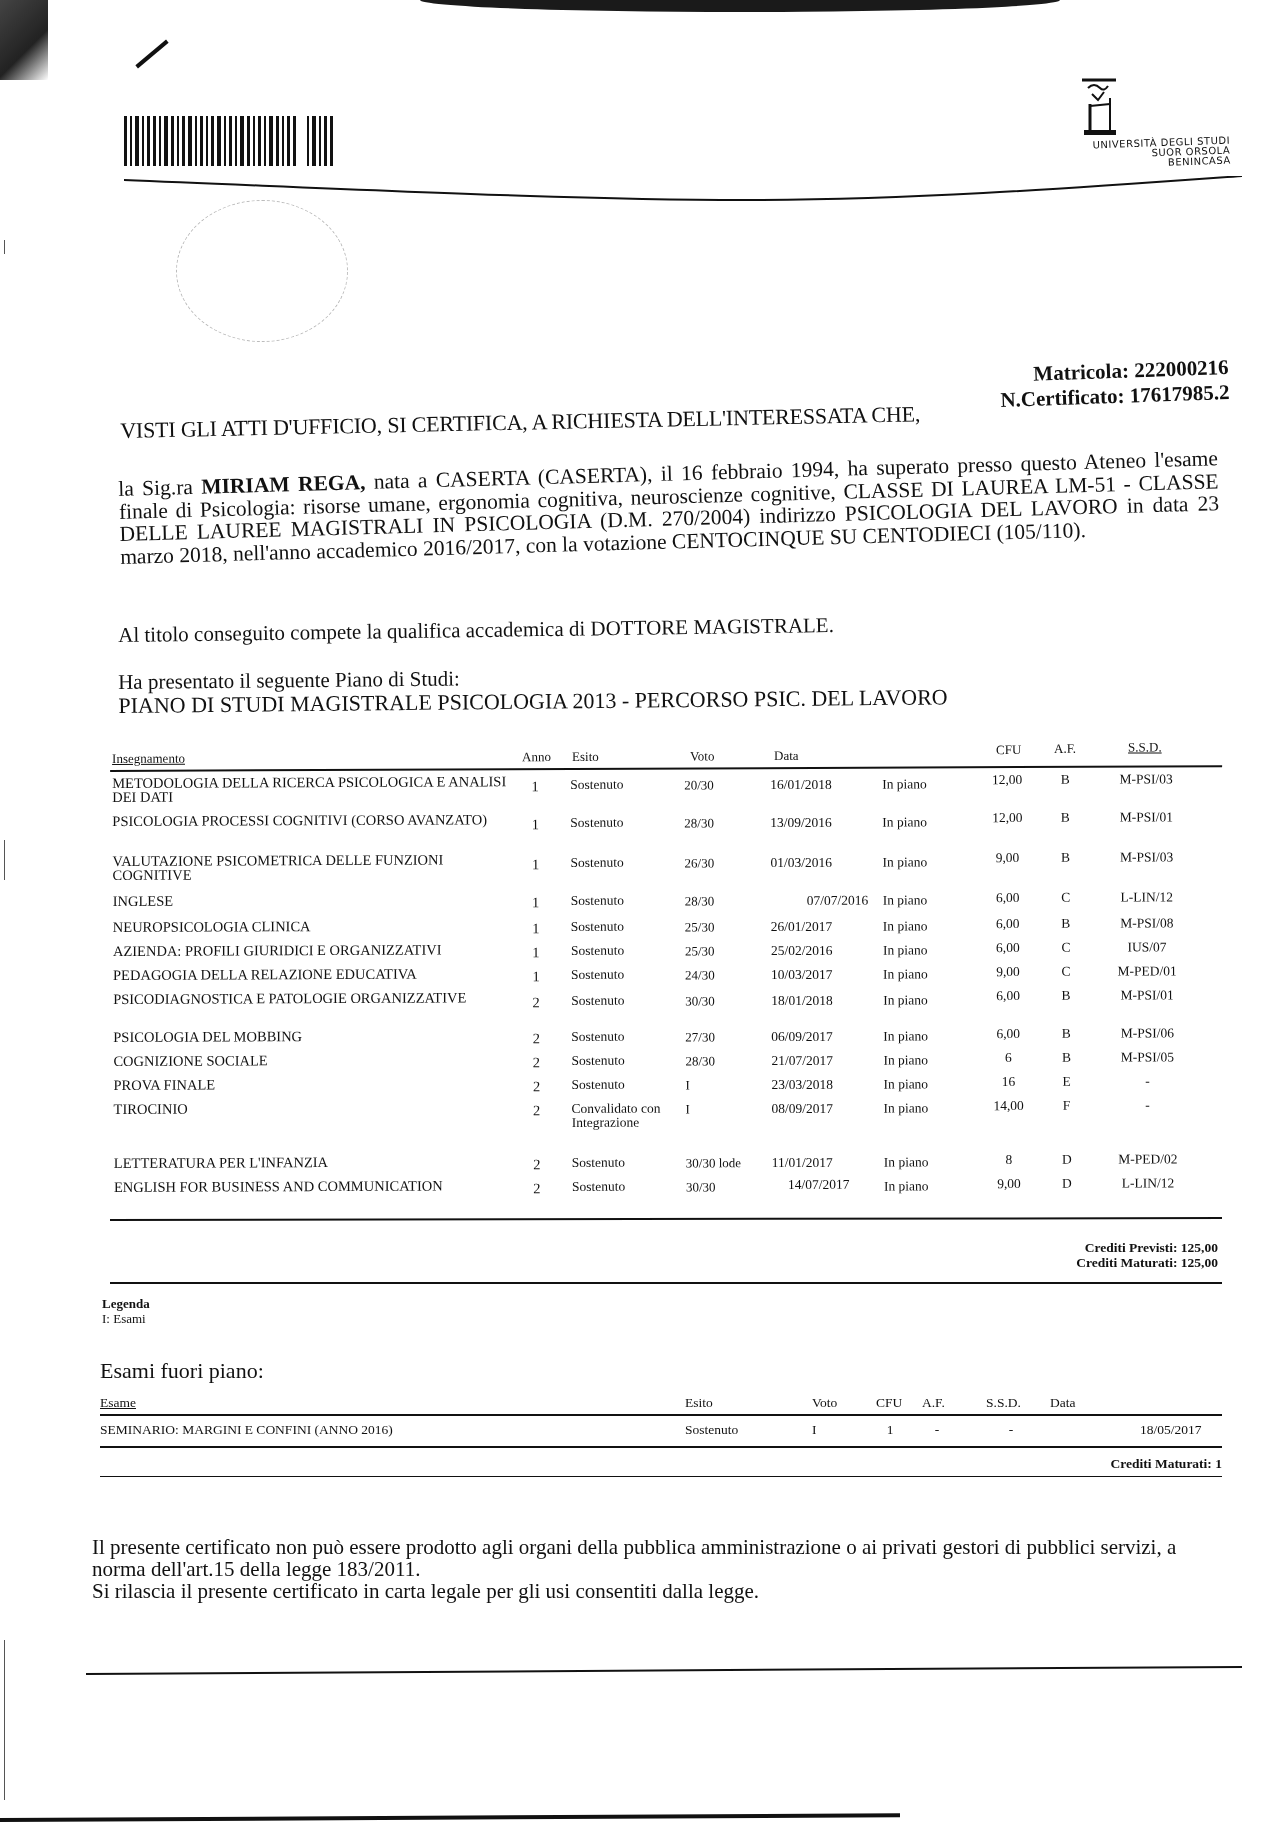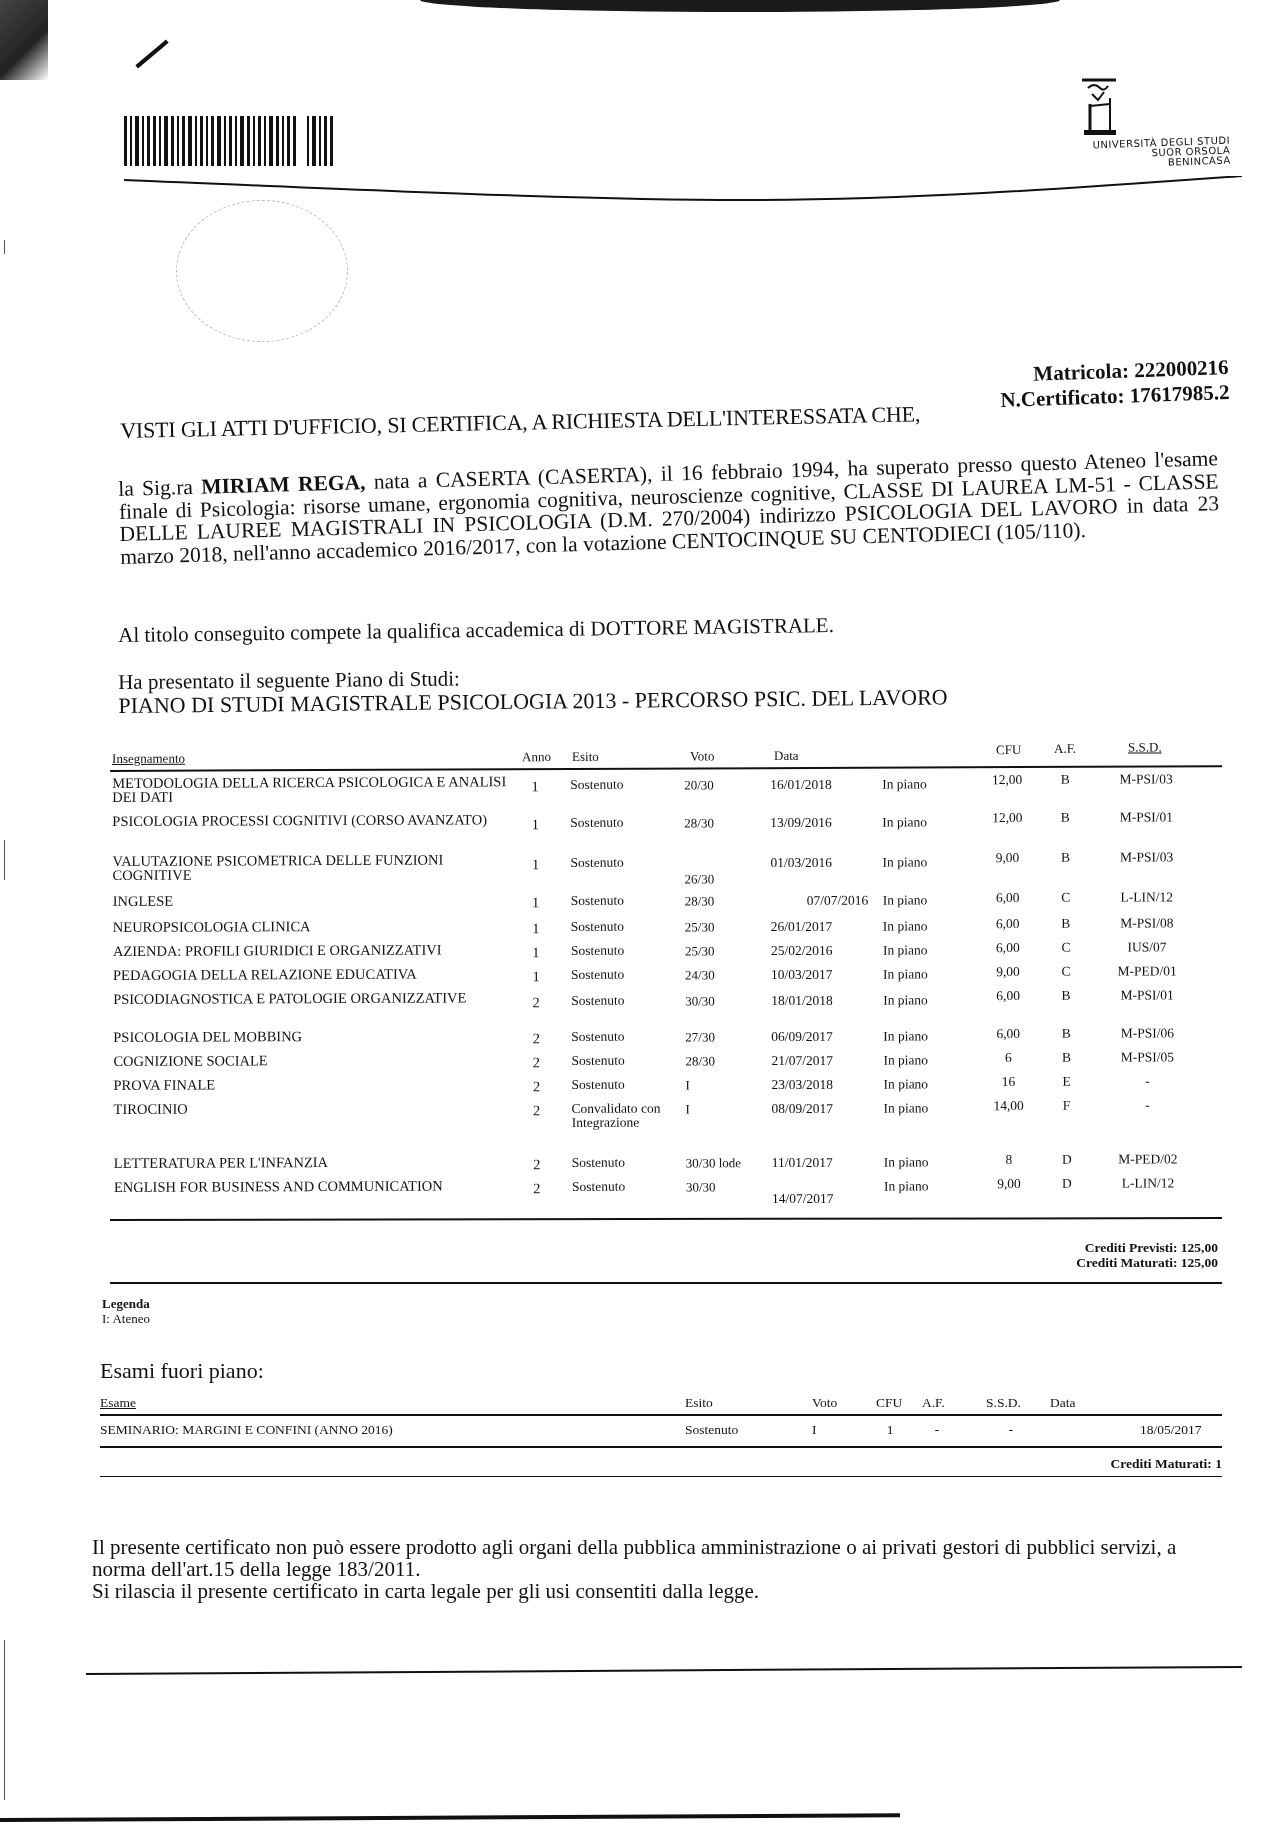--- a/index.html
+++ b/index.html
@@ -205,21 +205,21 @@
         <span class="c-data" style="top: 4px;">13/09/2016</span>
         <span class="c-stato" style="top: 4px;">In piano</span>
         <span class="c-cfu" style="top: 0px;">12,00</span>
         <span class="c-af" style="top: 0px;">B</span>
         <span class="c-ssd" style="top: 0px;">M-PSI/01</span>
       </div>
       <div class="row" style="height: 40px; margin-top: 0px;">
         <span class="c-name">VALUTAZIONE PSICOMETRICA DELLE FUNZIONI COGNITIVE</span>
         <span class="c-anno" style="top: 4px;">1</span>
         <span class="c-esito" style="top: 4px;">Sostenuto</span>
-        <span class="c-voto" style="top: 20px;">26/30</span>
+        <span class="c-voto" style="top: 4px;">26/30</span>
         <span class="c-data" style="top: 4px;">01/03/2016</span>
         <span class="c-stato" style="top: 4px;">In piano</span>
         <span class="c-cfu" style="top: 0px;">9,00</span>
         <span class="c-af" style="top: 0px;">B</span>
         <span class="c-ssd" style="top: 0px;">M-PSI/03</span>
       </div>
       <div class="row" style="height: 26px; margin-top: 0px;">
         <span class="c-name">INGLESE</span>
         <span class="c-anno" style="top: 2px;">1</span>
         <span class="c-esito" style="top: 2px;">Sostenuto</span>
@@ -327,39 +327,39 @@
         <span class="c-stato" style="top: 2px;">In piano</span>
         <span class="c-cfu" style="top: 0px;">8</span>
         <span class="c-af" style="top: 0px;">D</span>
         <span class="c-ssd" style="top: 0px;">M-PED/02</span>
       </div>
       <div class="row" style="height: 24px; margin-top: 0px;">
         <span class="c-name">ENGLISH FOR BUSINESS AND COMMUNICATION</span>
         <span class="c-anno" style="top: 2px;">2</span>
         <span class="c-esito" style="top: 2px;">Sostenuto</span>
         <span class="c-voto" style="top: 2px;">30/30</span>
-        <span class="c-data" style="top: 14px;">14/07/2017</span>
+        <span class="c-data" style="top: 0; margin-left: 16px;">14/07/2017</span>
         <span class="c-stato" style="top: 2px;">In piano</span>
         <span class="c-cfu" style="top: 0px;">9,00</span>
         <span class="c-af" style="top: 0px;">D</span>
         <span class="c-ssd" style="top: 0px;">L-LIN/12</span>
       </div>
     </div>
 </div>
 
 <div class="abs tbl-rule" style="top:1218px;transform:rotate(-0.1deg)"></div>
 <div class="abs crediti">
   <div>Crediti Previsti: 125,00</div>
   <div>Crediti Maturati: 125,00</div>
 </div>
 <div class="abs tbl-rule" style="top:1282px"></div>
 
 <div class="abs legenda">
   <b>Legenda</b>
-  <div>I: Ateneo</div>
+  <div>I: Esami</div>
 </div>
 
 <div class="abs fuori-title">Esami fuori piano:</div>
 <div class="abs tbl2">
   <div class="tbl2-head">
     <span style="left:0;text-decoration:underline">Esame</span>
     <span style="left:585px">Esito</span>
     <span style="left:712px">Voto</span>
     <span style="left:776px">CFU</span>
     <span style="left:822px">A.F.</span>

